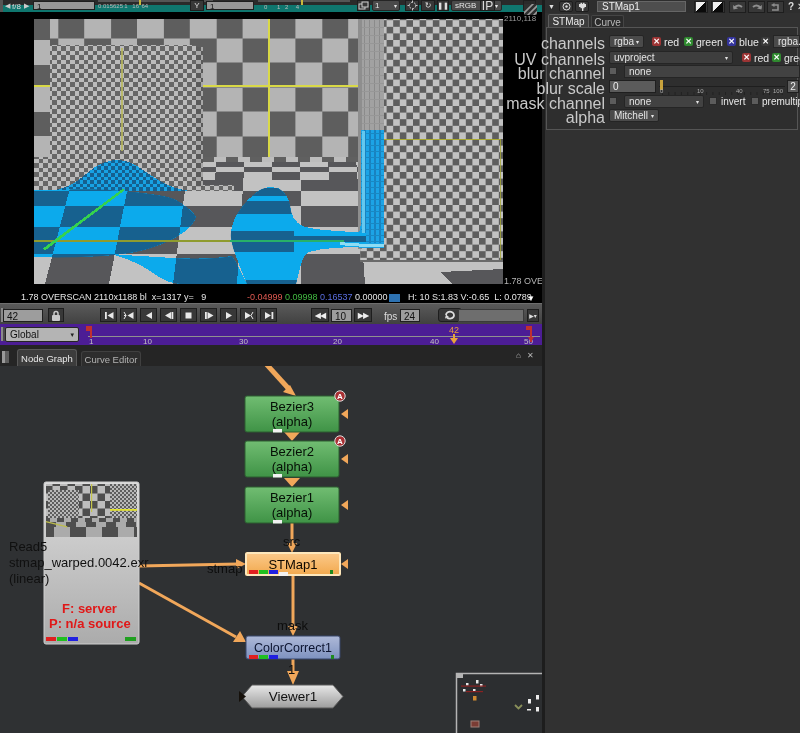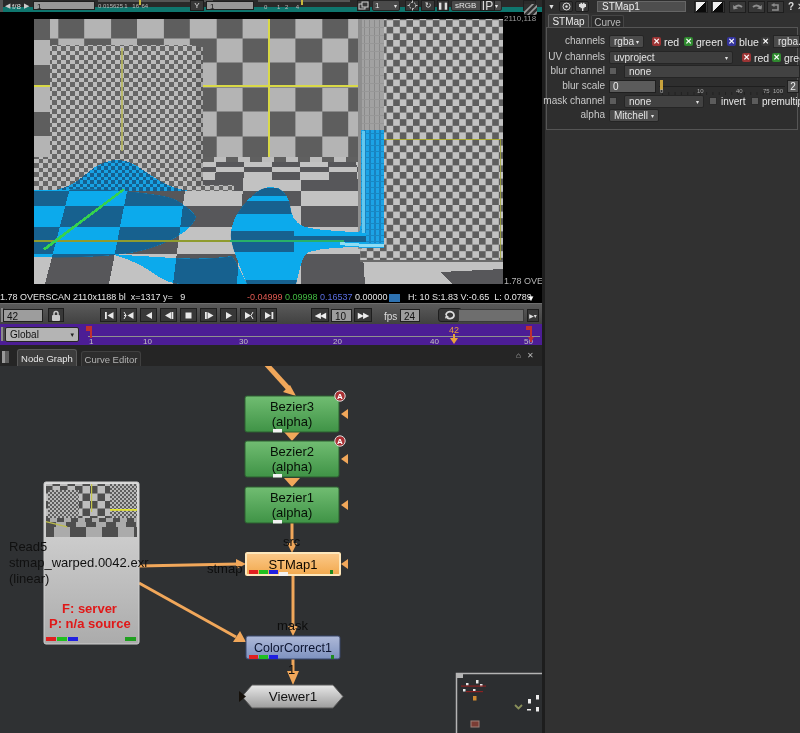--- a/index.html
+++ b/index.html
@@ -1,24 +1,24 @@
 <!DOCTYPE html>
 <html><head><meta charset="utf-8"><style>
 *{margin:0;padding:0;box-sizing:border-box}
 body{width:800px;height:733px;position:relative;background:#303030;font-family:"Liberation Sans",sans-serif;overflow:hidden}
 .abs{position:absolute}
 .fld{background:#989898;color:#111;border:1px solid #1f1f1f;font-size:10px;line-height:11px;padding-left:3px}
 .btn{background:#383838;border:1px solid #1e1e1e;color:#ddd;display:flex;align-items:center;justify-content:center}
 .dd{background:#4a4a4a;border:1px solid #252525;color:#e4e4e4;font-size:11px;display:flex;align-items:center;padding:0 4px;border-radius:2px}
-.lbl{color:#c9c9c9;font-size:10px;position:absolute;text-align:left;white-space:nowrap}
+.lbl{color:#c9c9c9;font-size:16px;position:absolute;text-align:left;white-space:nowrap}
 .cb{position:absolute;width:8px;height:8px;background:#5c5c5c;border:1px solid #2a2a2a}
 .xk{position:absolute;width:9px;height:9px;border-radius:2px;color:#fff;font-size:8px;font-weight:bold;display:flex;align-items:center;justify-content:center;line-height:9px}
 </style></head><body>
 <div class="abs" style="left:0;top:0;width:542px;height:345px;background:#000">
-    <div class="abs" style="left:0;top:0;width:542px;height:12px;background:#2a2a2a;border-bottom:5px solid #0f766e">
+    <div class="abs" style="left:0;top:0;width:542px;height:12px;background:#2a2a2a;border-bottom:7px solid #0f766e">
       <div class="abs" style="left:0;top:0;width:3px;height:12px;background:#555"></div>
       <div class="abs" style="left:5px;top:2px;color:#ccc;font-size:7px">◀</div>
       <div class="abs" style="left:12px;top:2px;color:#ddd;font-size:8px">f/8</div>
       <div class="abs" style="left:24px;top:2px;color:#ccc;font-size:7px">▶</div>
       <div class="abs fld" style="left:33px;top:1px;width:62px;height:9px;font-size:8px;line-height:9px">1</div>
       <div class="abs" style="left:98px;top:3px;color:#bbb;font-size:6px">0.015625 1    16  64</div>
       <div class="abs" style="left:98px;top:0;width:115px;height:2px;background:#555"></div>
       <div class="abs" style="left:139px;top:0;width:2px;height:5px;background:#c8b83c"></div>
       <div class="abs btn" style="left:190px;top:0;width:14px;height:11px;font-size:8px">Y</div>
       <div class="abs fld" style="left:206px;top:1px;width:48px;height:9px;font-size:8px;line-height:9px">1</div>
@@ -258,21 +258,21 @@
           <rect x="190" y="261" width="145" height="16"></rect>
         </g>
         <path d="M306,226 Q322,228 350,228 L350,225 Q322,225 306,223 Z" fill="#8edcf4"></path>
         <rect x="0" y="221" width="196" height="1.8" fill="#8f9b2e"></rect>
         <rect x="196" y="221" width="114" height="1.8" fill="#28b168"></rect>
         <polygon points="9,229.5 89,169.5 91,171 11,231.5" fill="#35d24e"></polygon>
       </svg></div>
     <div class="abs" style="left:504px;top:14px;color:#9a9a9a;font-size:8px">2110,118</div>
     <div class="abs" style="left:504px;top:276px;color:#b5b5b5;font-size:9px;white-space:nowrap">1.78 OVE</div>
     <div class="abs" style="left:0;top:290px;width:542px;height:13px;background:#000;font-size:9px;color:#e6e6e6;white-space:nowrap">
-      <span class="abs" style="left:0;top:2px">1.78 OVERSCAN 2110x1188 bl&nbsp;&nbsp;x=1317 y=&nbsp;&nbsp;&nbsp;9</span>
+      <span class="abs" style="left:21px;top:2px">1.78 OVERSCAN 2110x1188 bl&nbsp;&nbsp;x=1317 y=&nbsp;&nbsp;&nbsp;9</span>
       <span class="abs" style="left:247px;top:2px;color:#e05a52">-0.04999</span>
       <span class="abs" style="left:285px;top:2px;color:#42bb42">0.09998</span>
       <span class="abs" style="left:320px;top:2px;color:#5a6ee0">0.16537</span>
       <span class="abs" style="left:355px;top:2px">0.00000</span>
       <span class="abs" style="left:389px;top:4px;width:11px;height:8px;background:#2d72b2"></span>
       <span class="abs" style="left:408px;top:2px">H: 10 S:1.83 V:-0.65&nbsp;&nbsp;L: 0.0789</span>
       <span class="abs" style="left:527px;top:4px;color:#fff;font-size:8px">▼</span>
     </div>
     <div class="abs" style="left:0;top:303px;width:542px;height:21px;background:linear-gradient(#5a5a5a,#414141);border-top:1px solid #6e6e6e">
       <div class="abs" style="left:1px;top:4px;width:4px;height:14px;background:linear-gradient(90deg,#8a8a8a 50%,#4a4a4a 50%)"></div>

